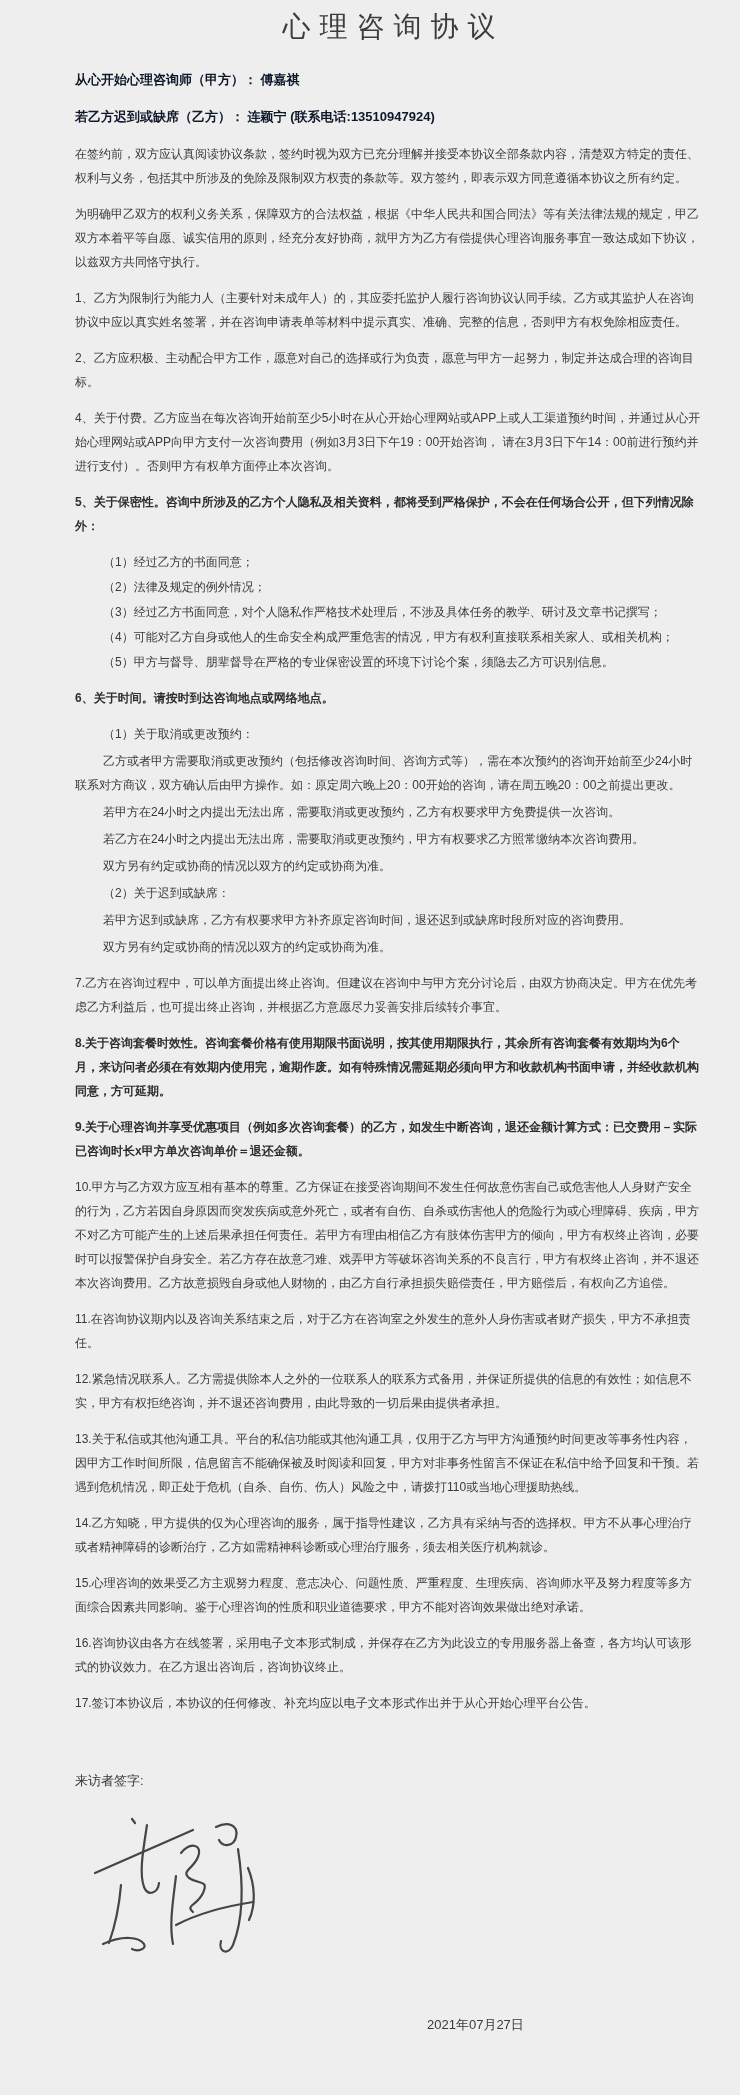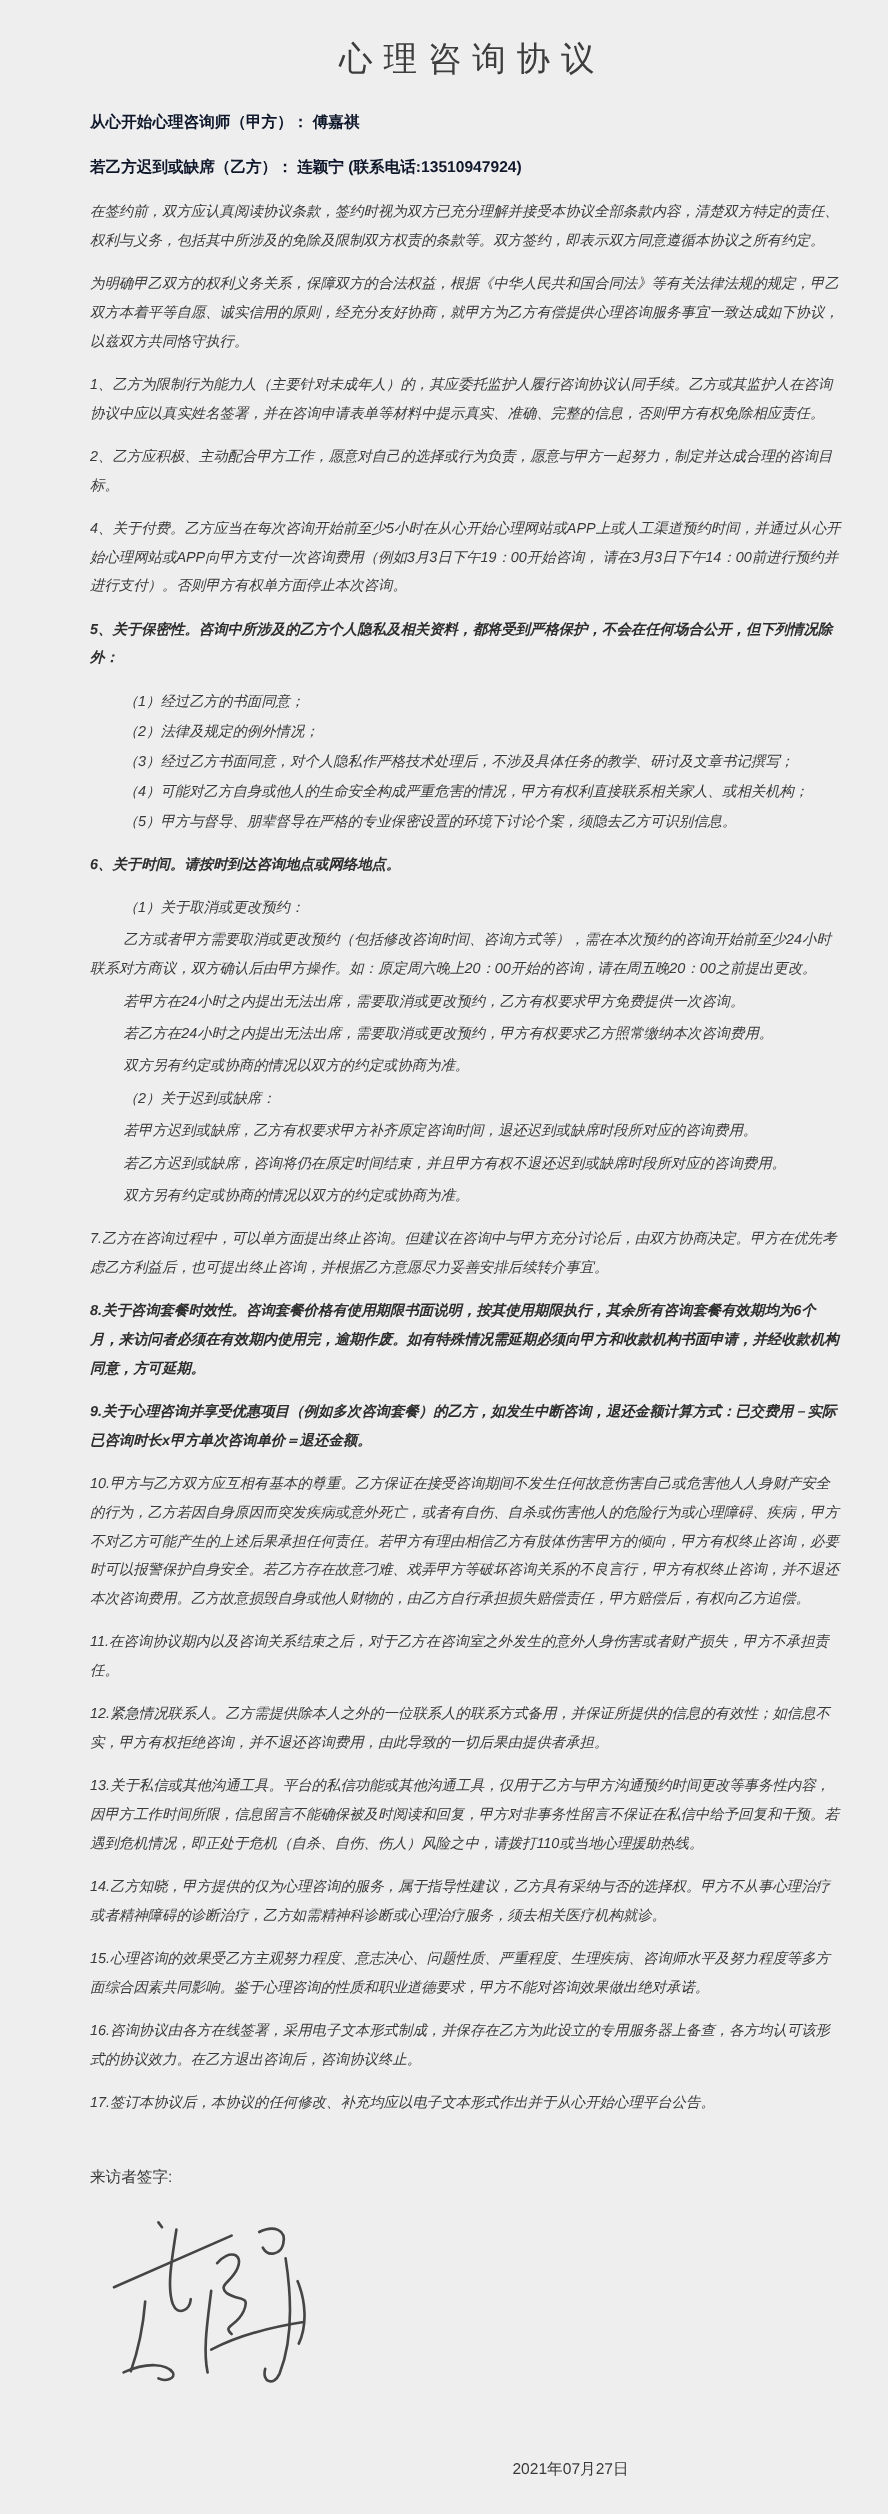--- a/index.html
+++ b/index.html
@@ -3,21 +3,21 @@
 <meta charset="utf-8">
 <title>心理咨询协议</title>
 <style>
   html,body{margin:0;padding:0;background:#ededed;}
   .page{
     position:relative;
     width:740px;height:2095px;
     margin:0 auto;
     background:#eeeeee;
     box-sizing:border-box;
-    padding:28px 37px 0 75px;
+    padding:6px 37px 0 75px;
     font-family:"Liberation Sans","DejaVu Sans",sans-serif;
     color:#3a3a3a;
     overflow:hidden;
   }
   .title{
     width:628px;
     text-align:center;
     font-size:28px;
     font-weight:400;
     color:#3d3d3d;
@@ -26,21 +26,21 @@
     margin:2px 0 22px 0;
   }
   .party{
     font-size:13px;
     font-weight:bold;
     color:#0f172a;
     line-height:24px;
     margin:0 0 13px 0;
     max-width:628px;
   }
-  .body-block{max-width:628px;font-style:italic;}
+  .body-block{max-width:628px;}
   .para{
     font-size:12px;
     line-height:24px;
     margin:12px 0;
   }
   .para.bold{
     font-weight:bold;
     color:#2e2e2e;
   }
   .item{
@@ -50,21 +50,21 @@
   }
   .isub{
     font-size:12px;
     line-height:24px;
     margin:3px 0;
     text-indent:28px;
   }
   .sign-label{
     font-size:13px;
     line-height:24px;
-    margin-top:38px;
+    margin-top:54px;
     color:#3a3a3a;
   }
   .sign-area{
     margin:20px 0 0 6px;
     width:180px;height:158px;
   }
   .sign-area svg{display:block;}
   .date-line{
     font-size:13px;
     line-height:24px;
@@ -96,21 +96,20 @@
       <div class="item">（4）可能对乙方自身或他人的生命安全构成严重危害的情况，甲方有权利直接联系相关家人、或相关机构；</div>
       <div class="item">（5）甲方与督导、朋辈督导在严格的专业保密设置的环境下讨论个案，须隐去乙方可识别信息。</div>
       <div class="para bold">6、关于时间。请按时到达咨询地点或网络地点。</div>
       <div class="item">（1）关于取消或更改预约：</div>
       <div class="isub">乙方或者甲方需要取消或更改预约（包括修改咨询时间、咨询方式等），需在本次预约的咨询开始前至少24小时联系对方商议，双方确认后由甲方操作。如：原定周六晚上20：00开始的咨询，请在周五晚20：00之前提出更改。</div>
       <div class="isub">若甲方在24小时之内提出无法出席，需要取消或更改预约，乙方有权要求甲方免费提供一次咨询。</div>
       <div class="isub">若乙方在24小时之内提出无法出席，需要取消或更改预约，甲方有权要求乙方照常缴纳本次咨询费用。</div>
       <div class="isub">双方另有约定或协商的情况以双方的约定或协商为准。</div>
       <div class="item">（2）关于迟到或缺席：</div>
       <div class="isub">若甲方迟到或缺席，乙方有权要求甲方补齐原定咨询时间，退还迟到或缺席时段所对应的咨询费用。</div>
-      <div class="isub">若乙方迟到或缺席，咨询将仍在原定时间结束，并且甲方有权不退还迟到或缺席时段所对应的咨询费用。</div>
       <div class="isub">双方另有约定或协商的情况以双方的约定或协商为准。</div>
       <div class="para">7.乙方在咨询过程中，可以单方面提出终止咨询。但建议在咨询中与甲方充分讨论后，由双方协商决定。甲方在优先考虑乙方利益后，也可提出终止咨询，并根据乙方意愿尽力妥善安排后续转介事宜。</div>
       <div class="para bold">8.关于咨询套餐时效性。咨询套餐价格有使用期限书面说明，按其使用期限执行，其余所有咨询套餐有效期均为6个月，来访问者必须在有效期内使用完，逾期作废。如有特殊情况需延期必须向甲方和收款机构书面申请，并经收款机构同意，方可延期。</div>
       <div class="para bold">9.关于心理咨询并享受优惠项目（例如多次咨询套餐）的乙方，如发生中断咨询，退还金额计算方式：已交费用－实际已咨询时长x甲方单次咨询单价＝退还金额。</div>
       <div class="para">10.甲方与乙方双方应互相有基本的尊重。乙方保证在接受咨询期间不发生任何故意伤害自己或危害他人人身财产安全的行为，乙方若因自身原因而突发疾病或意外死亡，或者有自伤、自杀或伤害他人的危险行为或心理障碍、疾病，甲方不对乙方可能产生的上述后果承担任何责任。若甲方有理由相信乙方有肢体伤害甲方的倾向，甲方有权终止咨询，必要时可以报警保护自身安全。若乙方存在故意刁难、戏弄甲方等破坏咨询关系的不良言行，甲方有权终止咨询，并不退还本次咨询费用。乙方故意损毁自身或他人财物的，由乙方自行承担损失赔偿责任，甲方赔偿后，有权向乙方追偿。</div>
       <div class="para">11.在咨询协议期内以及咨询关系结束之后，对于乙方在咨询室之外发生的意外人身伤害或者财产损失，甲方不承担责任。</div>
       <div class="para">12.紧急情况联系人。乙方需提供除本人之外的一位联系人的联系方式备用，并保证所提供的信息的有效性；如信息不实，甲方有权拒绝咨询，并不退还咨询费用，由此导致的一切后果由提供者承担。</div>
       <div class="para">13.关于私信或其他沟通工具。平台的私信功能或其他沟通工具，仅用于乙方与甲方沟通预约时间更改等事务性内容，因甲方工作时间所限，信息留言不能确保被及时阅读和回复，甲方对非事务性留言不保证在私信中给予回复和干预。若遇到危机情况，即正处于危机（自杀、自伤、伤人）风险之中，请拨打110或当地心理援助热线。</div>
       <div class="para">14.乙方知晓，甲方提供的仅为心理咨询的服务，属于指导性建议，乙方具有采纳与否的选择权。甲方不从事心理治疗或者精神障碍的诊断治疗，乙方如需精神科诊断或心理治疗服务，须去相关医疗机构就诊。</div>
       <div class="para">15.心理咨询的效果受乙方主观努力程度、意志决心、问题性质、严重程度、生理疾病、咨询师水平及努力程度等多方面综合因素共同影响。鉴于心理咨询的性质和职业道德要求，甲方不能对咨询效果做出绝对承诺。</div>

